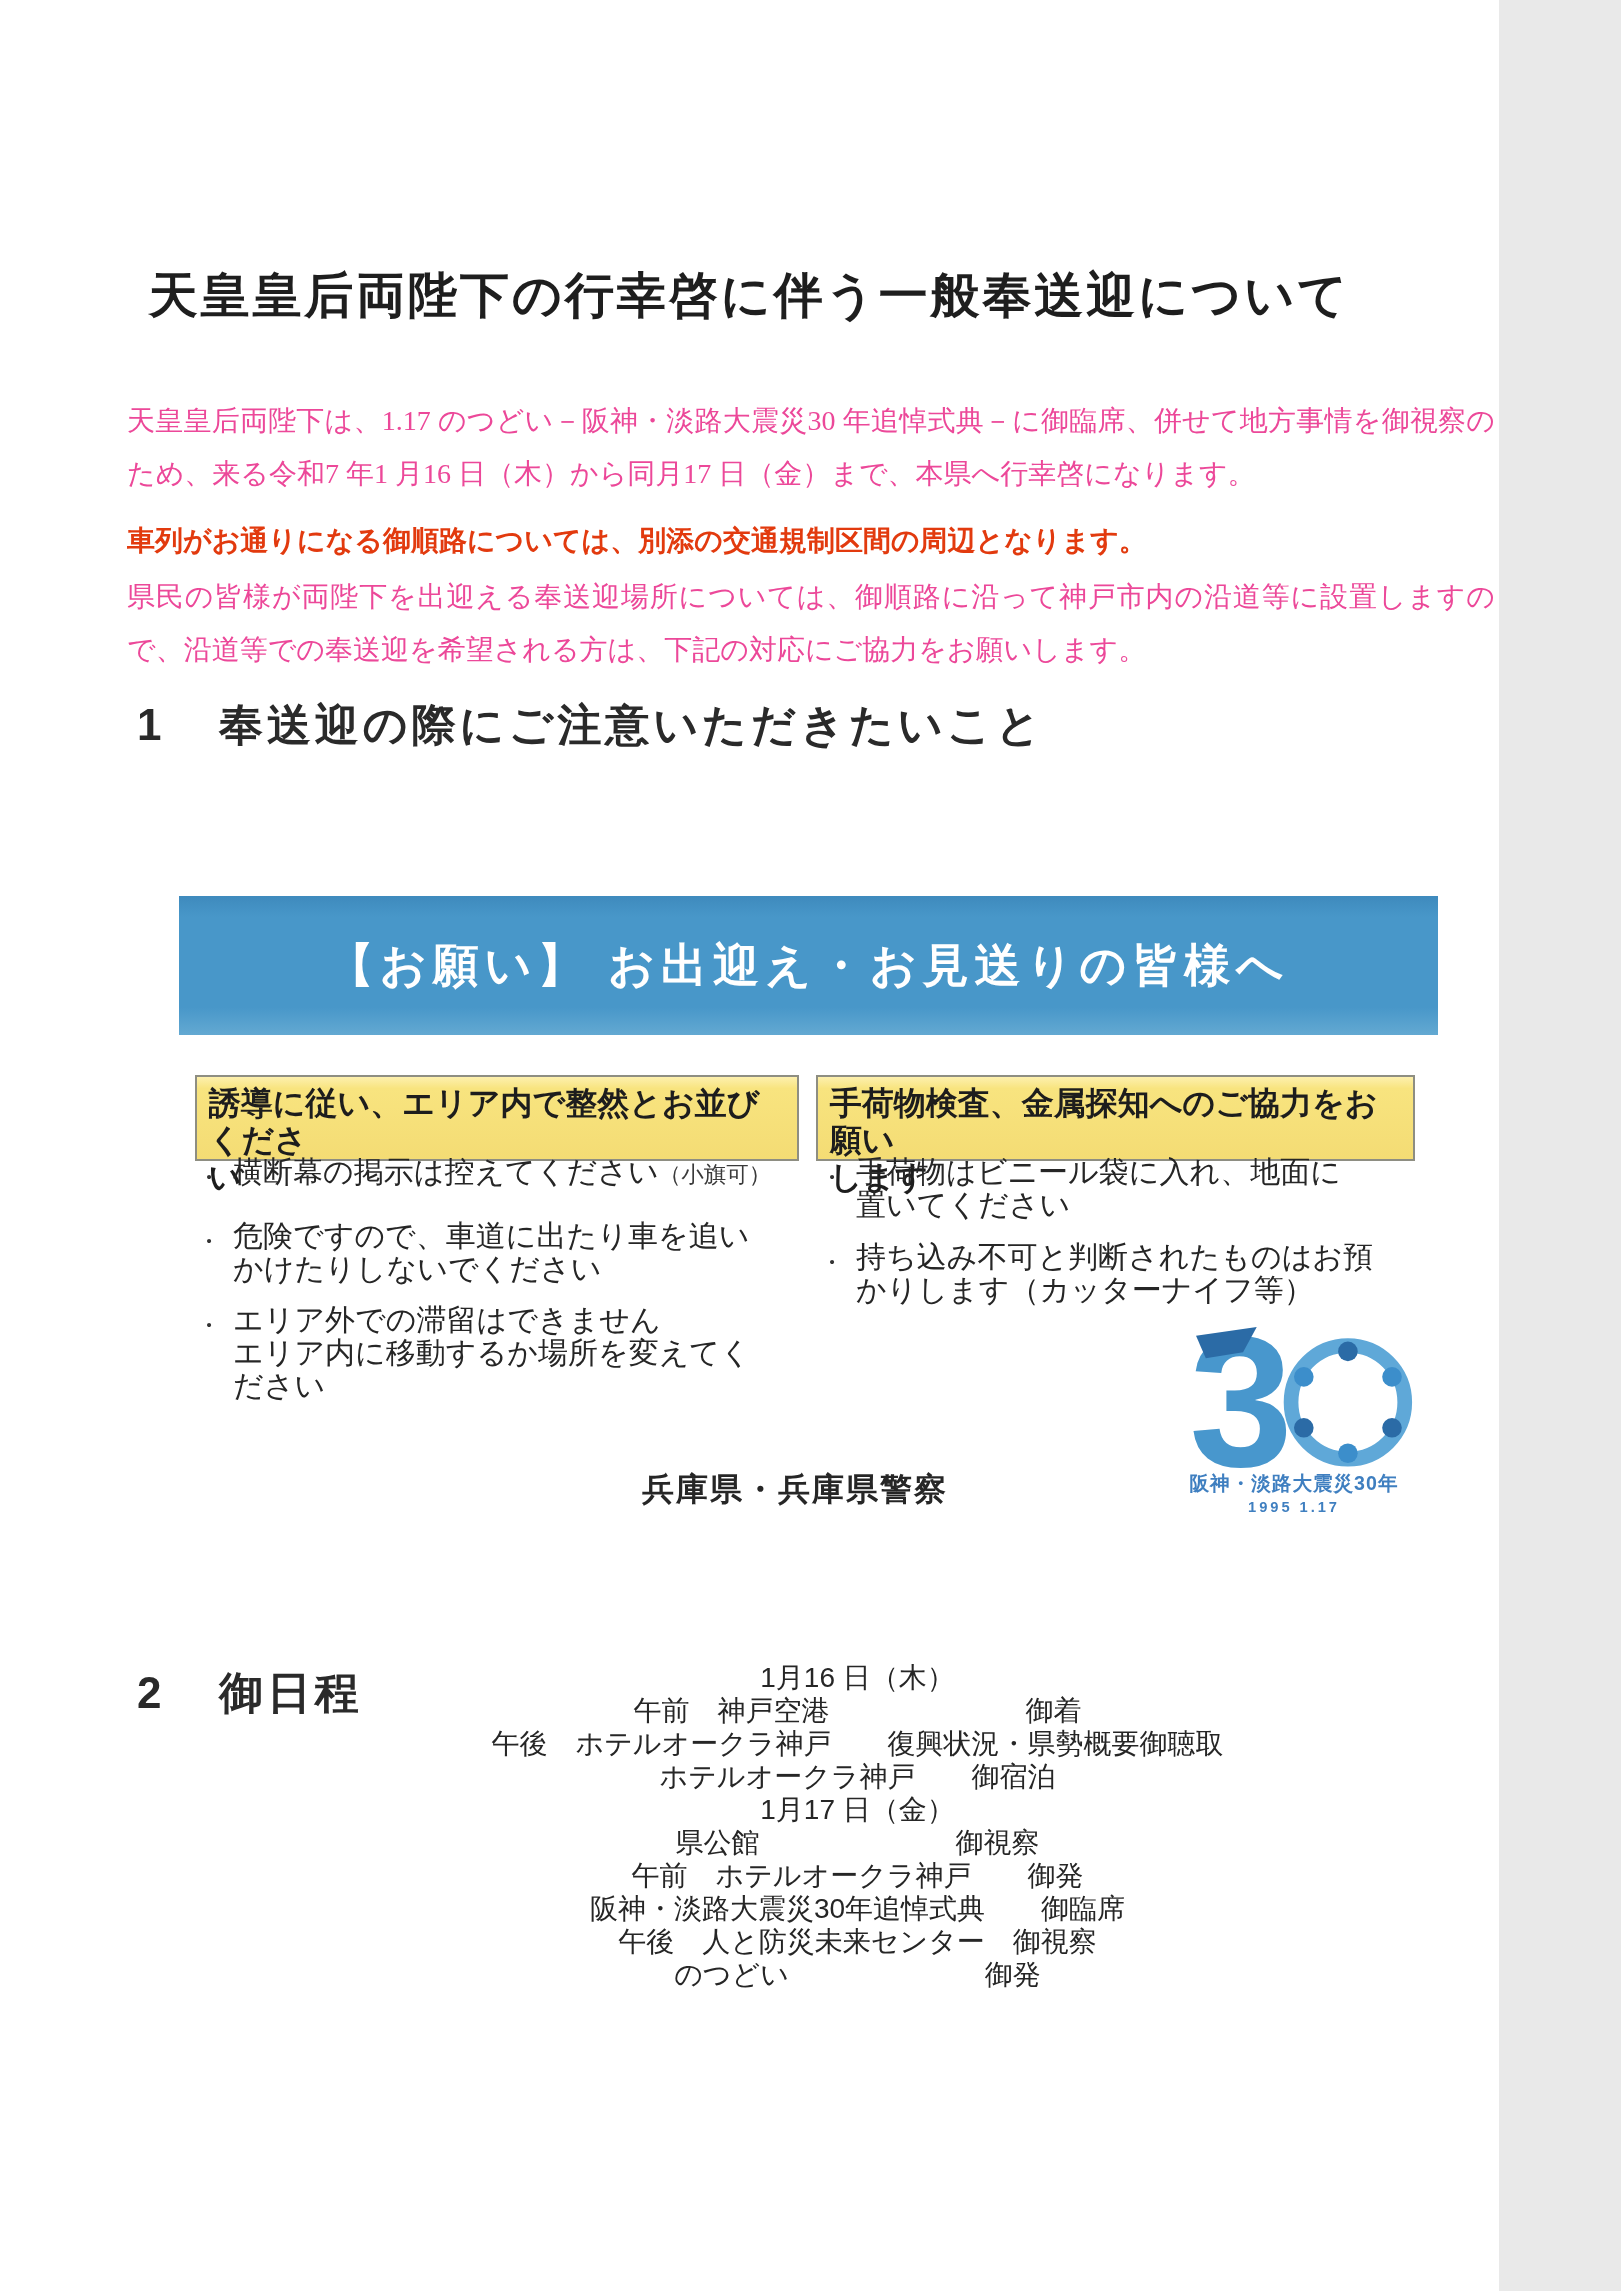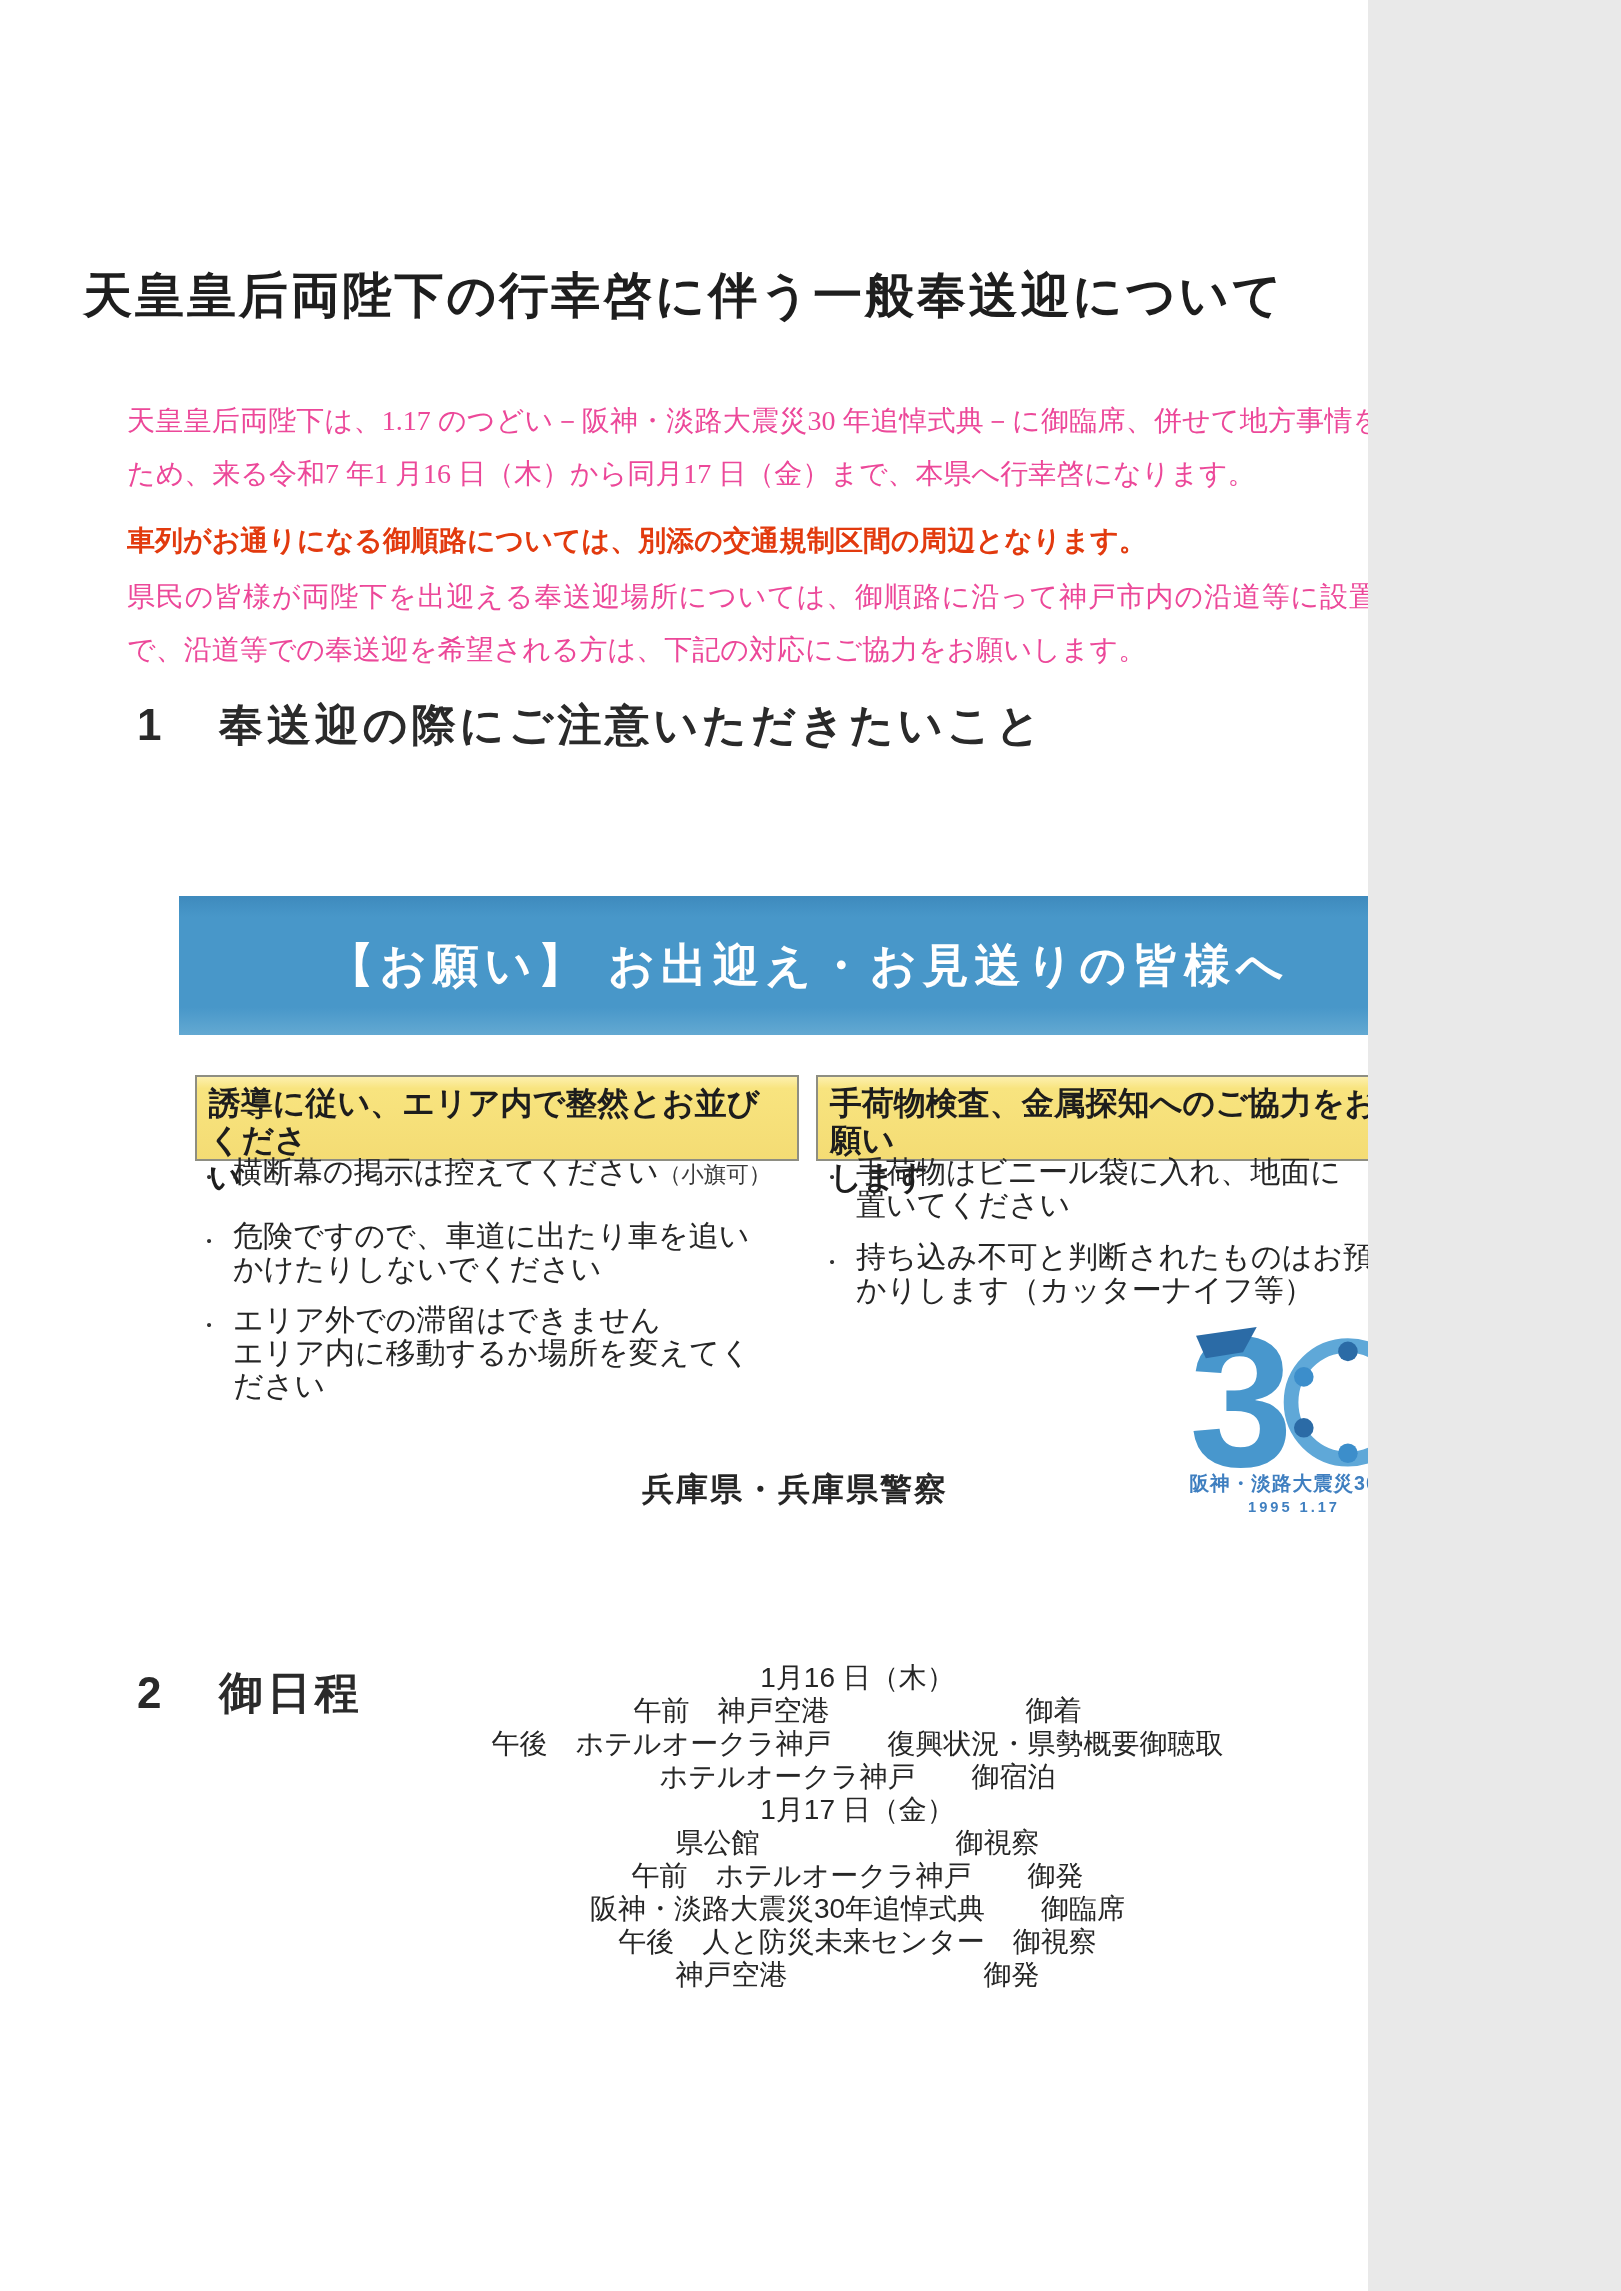--- a/index.html
+++ b/index.html
@@ -1,18 +1,18 @@
 <!DOCTYPE html>
 <html lang="ja"><head>
 <meta charset="utf-8">
 <style>
   html,body{margin:0;padding:0;background:#e9e9e9;}
   .page{
     position:relative;
-    width:1368px;height:2292px;
+    width:1499px;height:2292px;
     background:#ffffff;
     font-family:"Liberation Sans","DejaVu Sans",sans-serif;
     color:#222222;
     overflow:hidden;
   }
   .doc-title{
     position:absolute;top:263px;left:0;right:0;
     text-align:center;
     font-size:49px;font-weight:bold;letter-spacing:2.9px;
     color:#1e1e1e;
@@ -167,17 +167,17 @@
   <div class="schedule">
     <div class="sch-line">1月16 日（木）</div>
     <div class="sch-line">午前　神戸空港　　　　　　　御着</div>
     <div class="sch-line">午後　ホテルオークラ神戸　　復興状況・県勢概要御聴取</div>
     <div class="sch-line">ホテルオークラ神戸　　御宿泊</div>
     <div class="sch-line">1月17 日（金）</div>
     <div class="sch-line">県公館　　　　　　　御視察</div>
     <div class="sch-line">午前　ホテルオークラ神戸　　御発</div>
     <div class="sch-line">阪神・淡路大震災30年追悼式典　　御臨席</div>
     <div class="sch-line">午後　人と防災未来センター　御視察</div>
-    <div class="sch-line">神戸空港　　　　　　　御発</div>
+    <div class="sch-line">のつどい　　　　　　　御発</div>
   </div>
 
 </div>
 
 
 </body></html>

